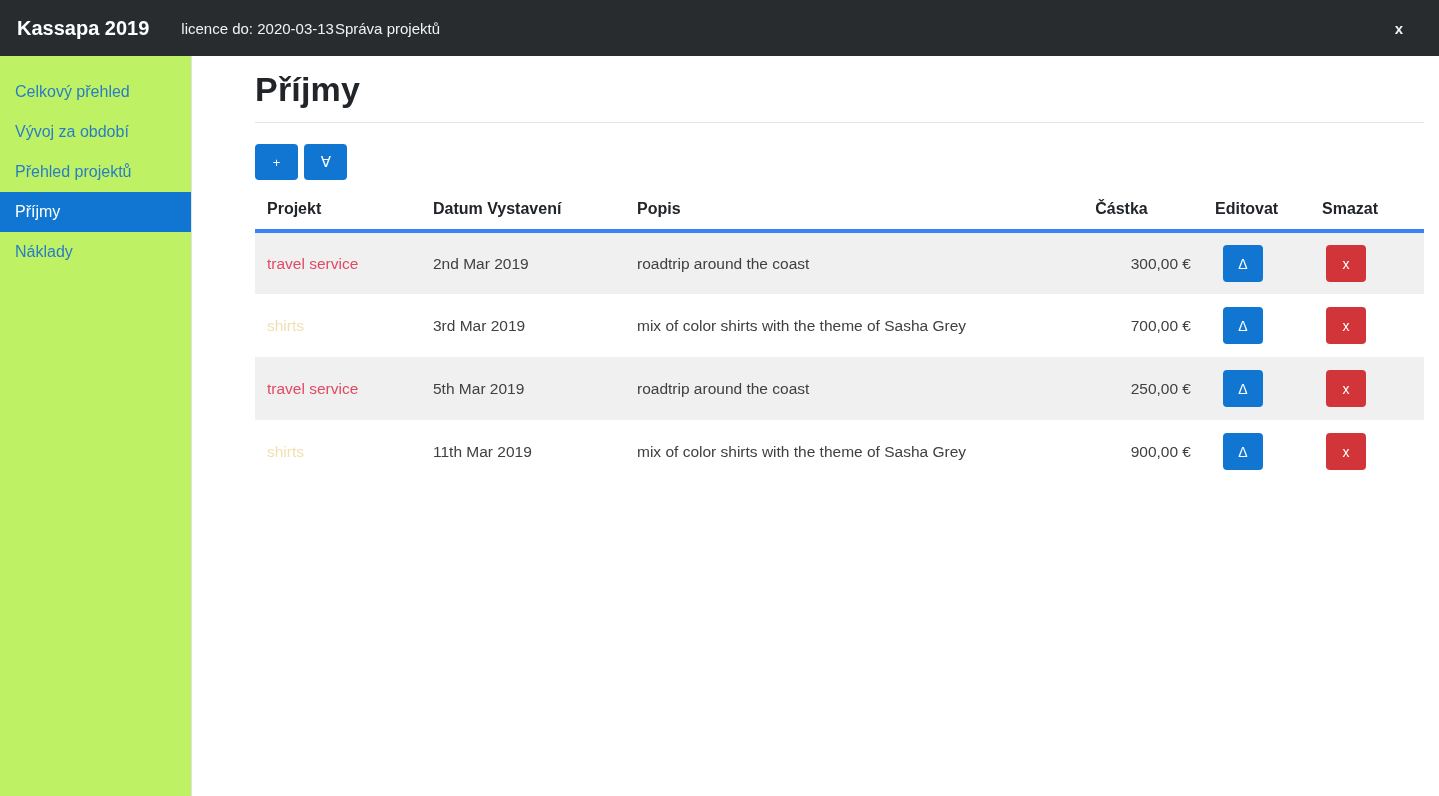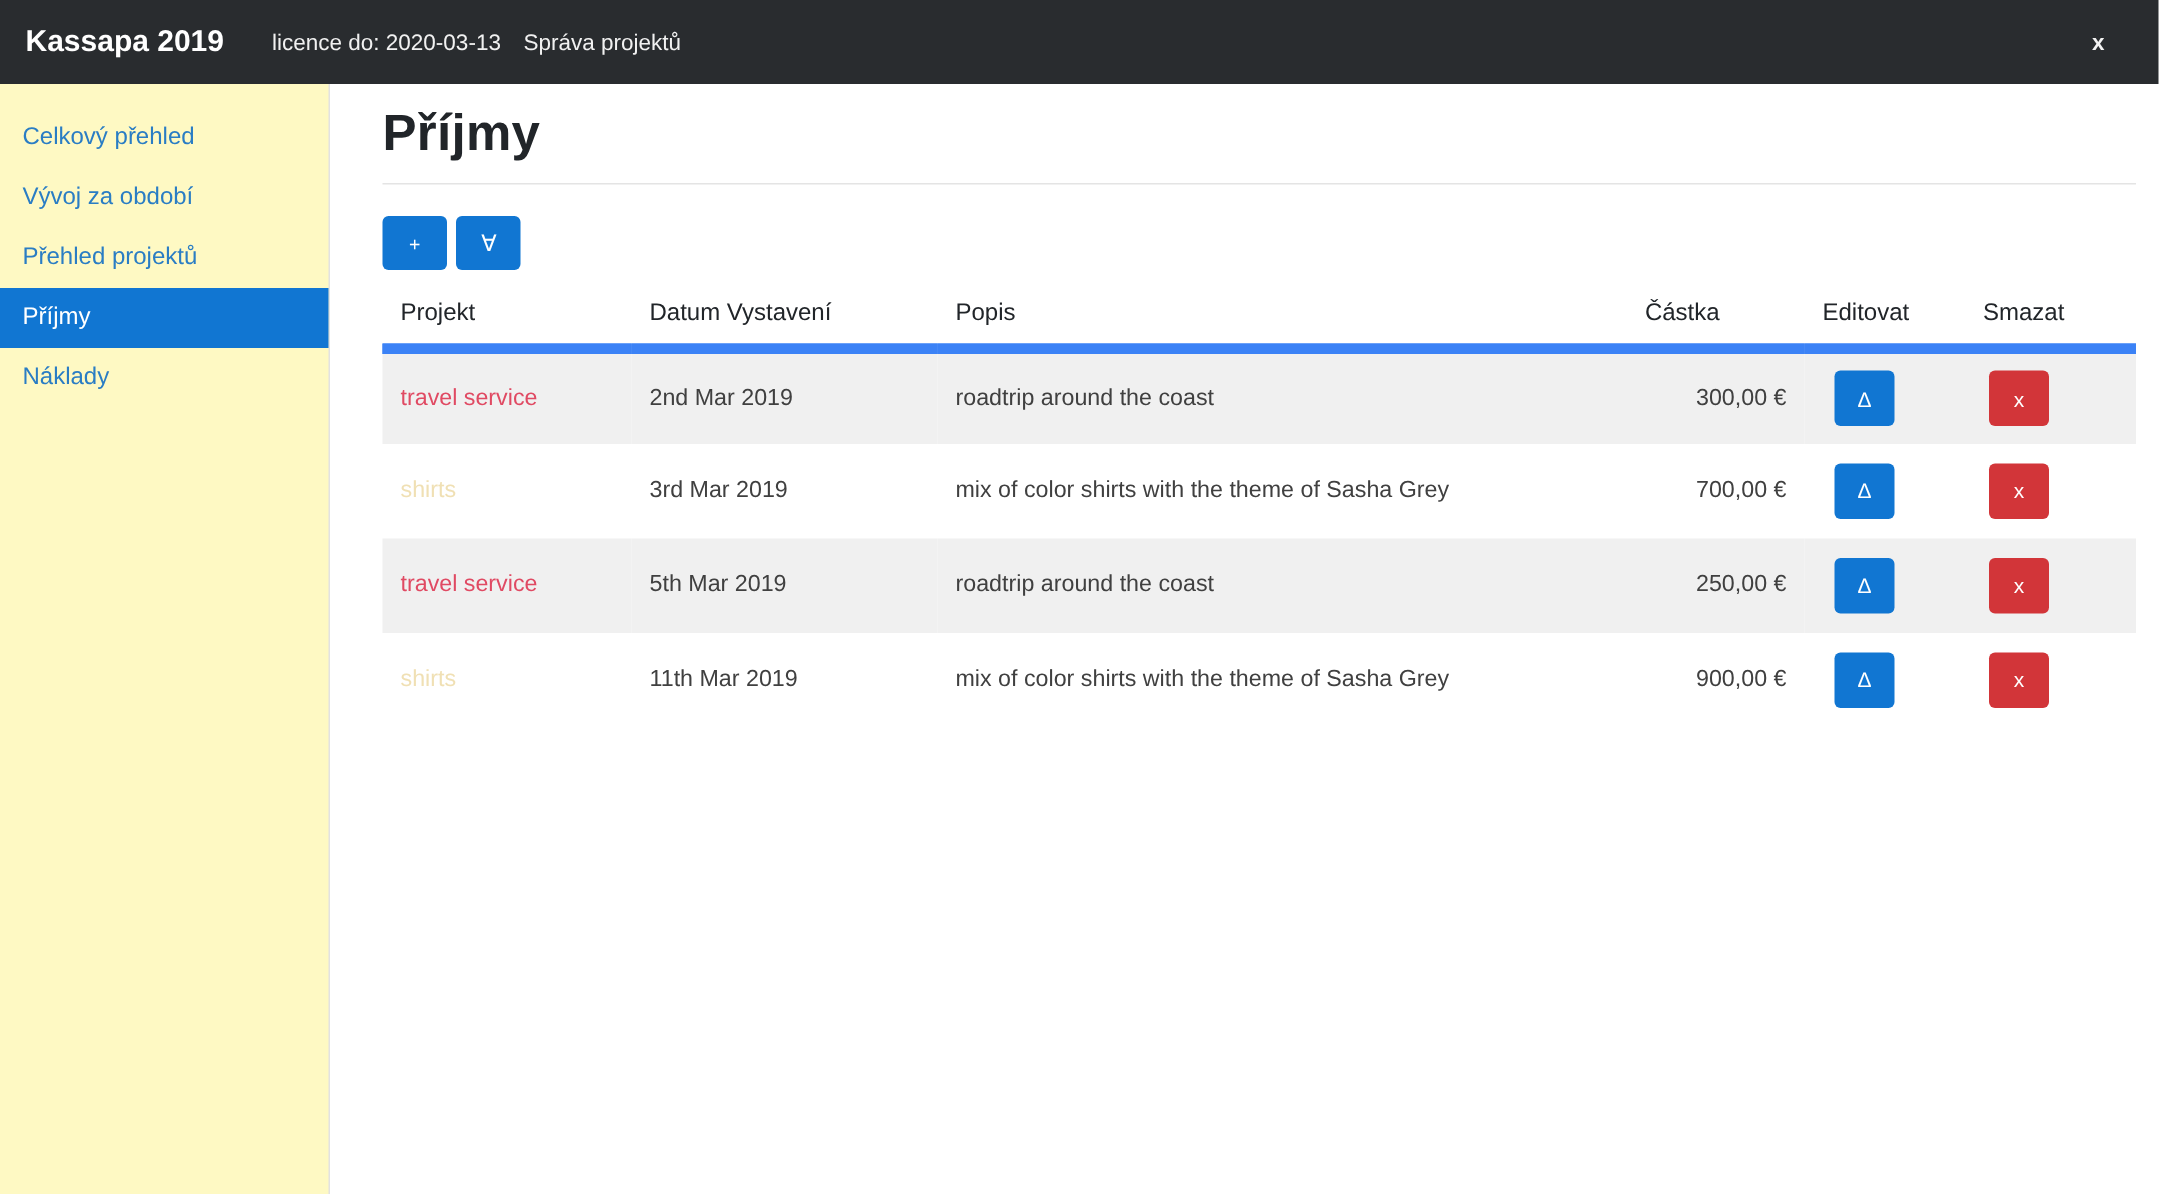--- a/index.html
+++ b/index.html
@@ -13,33 +13,33 @@
   
   .topbar {
     position: absolute; top: 0; left: 0; width: 1439px; height: 56px;
     background: #292c2f;
     display: flex; align-items: center;
     color: #fff;
   }
   .brand { font-size: 20px; font-weight: 700; margin-left: 17px; color: #ffffff; }
   .topbar-item { font-size: 15px; color: #f1f1f1; cursor: pointer; }
   .license { margin-left: 32px; cursor: default; }
-  .menu-link { margin-left: 15px; }
+  .menu-link { margin-left: 1px; }
   .close-btn {
     position: absolute; right: 28px; top: 0; height: 56px;
     display: flex; align-items: center;
     font-size: 15px; font-weight: 700; color: #f3f3f3;
     background: none; border: none; cursor: pointer; padding: 0 8px;
     font-family: "Liberation Sans", sans-serif;
   }
 
   
   .sidebar {
-    position: absolute; top: 56px; left: 0; bottom: 0; width: 220px;
-    background: #fef9c3;
+    position: absolute; top: 56px; left: 0; bottom: 0; width: 192px;
+    background: #bef264;
     border-right: 1px solid #e2e2e2;
     padding-top: 16px;
   }
   .side-item {
     display: block; height: 40px; line-height: 40px;
     padding-left: 15px; font-size: 16px;
     color: #2a7dc4; cursor: pointer; white-space: nowrap;
   }
   .side-item.active { background: #1176d2; color: #ffffff; }
 
@@ -61,22 +61,22 @@
     background: #1176d2; color: #ffffff; cursor: pointer;
     font-family: "Liberation Sans", sans-serif;
     vertical-align: middle;
   }
   .tool-btn.add { font-size: 13px; margin-right: 2px; }
   .tool-btn.forall { font-size: 15px; }
 
   
   table { width: 100%; border-collapse: collapse; }
   thead th {
-    text-align: left; font-size: 16px; font-weight: 400; color: #212529;
-    padding: 11px 12px; border-bottom: 7px solid #3b82f6;
+    text-align: left; font-size: 16px; font-weight: 700; color: #212529;
+    padding: 11px 12px; border-bottom: 4px solid #3b82f6;
     white-space: nowrap;
   }
   thead th.col-amount { text-align: center; }
   col.c-project { width: 166px; }
   col.c-date    { width: 204px; }
   col.c-desc    { width: auto;  }
   col.c-amount  { width: 163px; }
   col.c-edit    { width: 107px; }
   col.c-delete  { width: 114px; }
 

